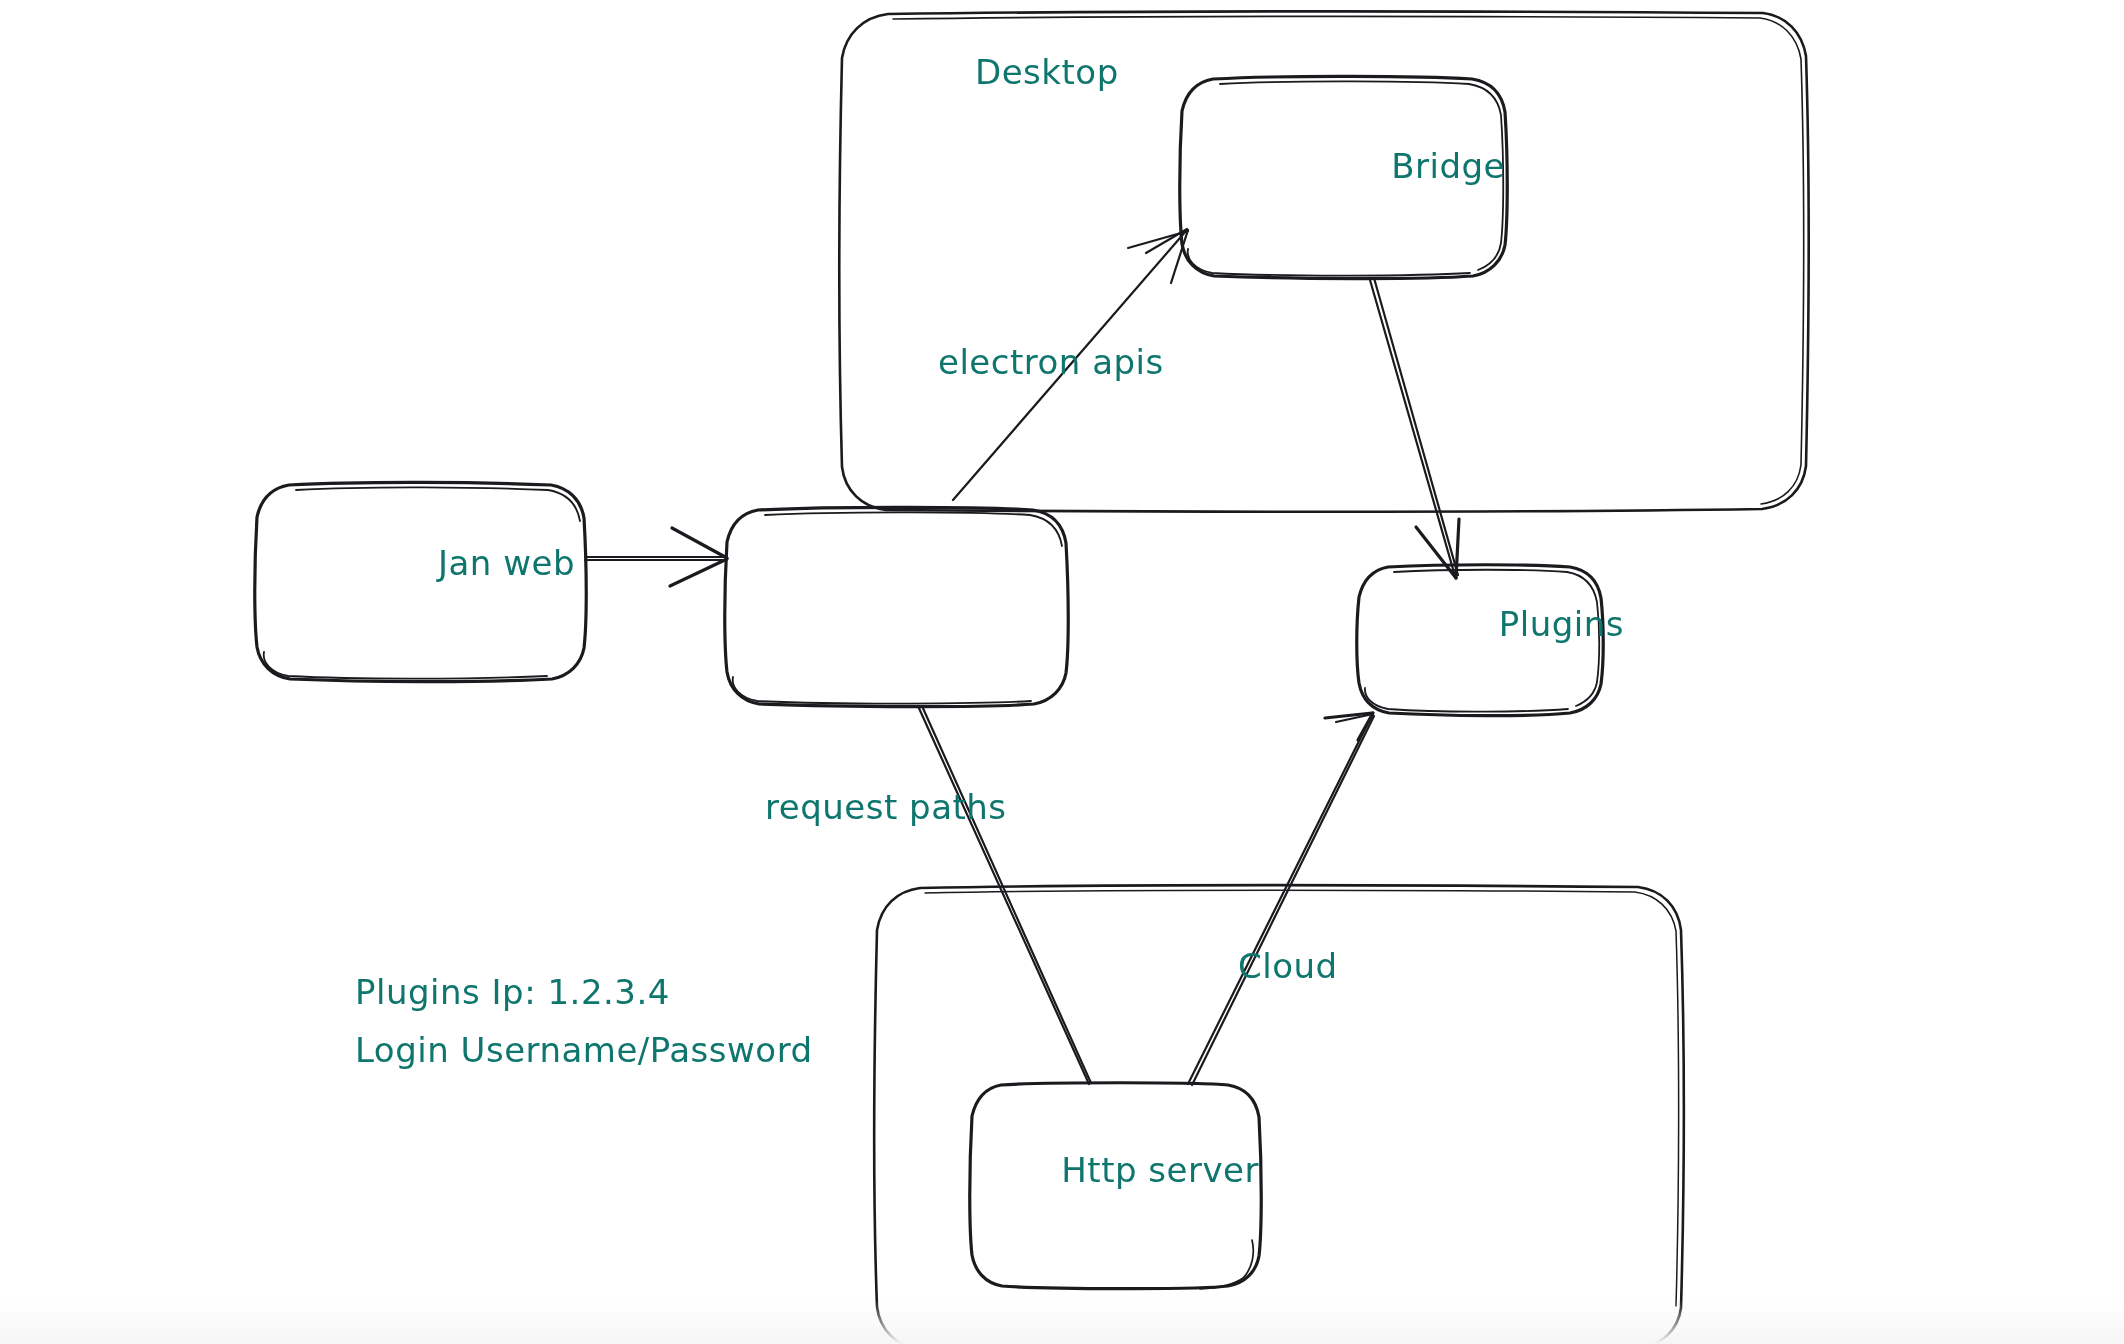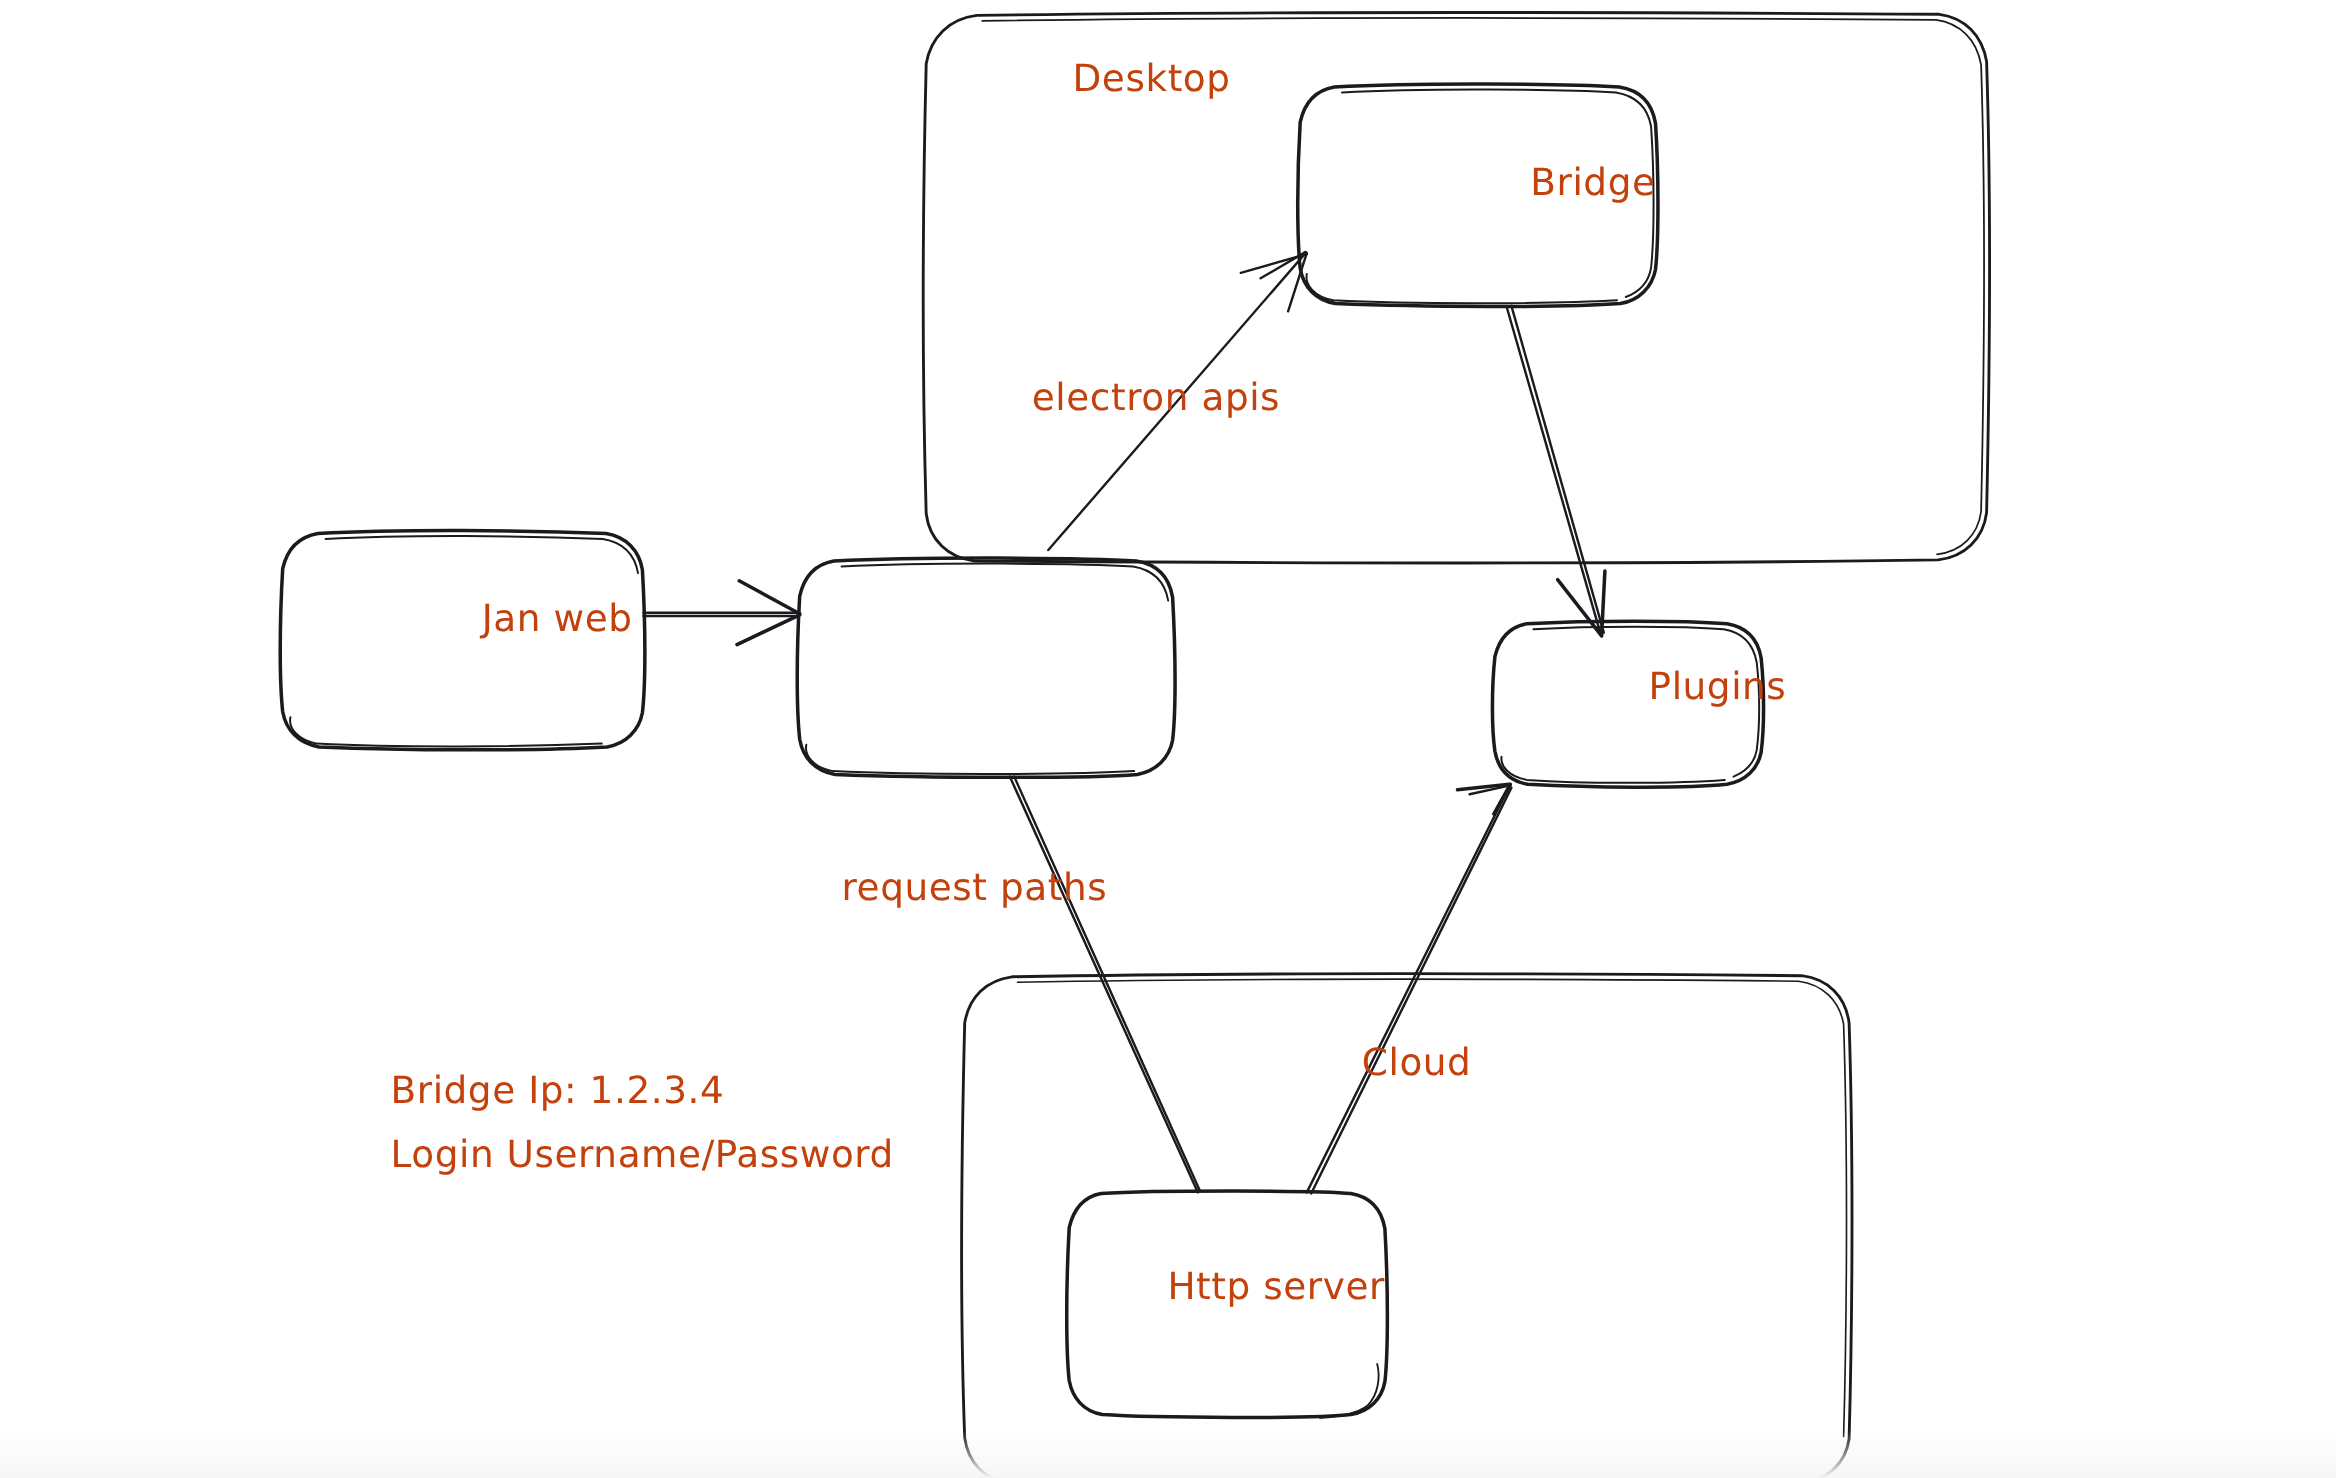--- a/index.html
+++ b/index.html
@@ -45,21 +45,21 @@
   }
   .stroke-med {
     fill: none;
     stroke: #1b1b1f;
     stroke-width: 3.2;
     stroke-linecap: round;
     stroke-linejoin: round;
   }
   .label {
     position: absolute;
-    color: #c2410c;
+    color: #0f766e;
     white-space: pre;
     font-family: "DejaVu Sans", sans-serif;
     font-size: 34px;
     line-height: 1.32;
     letter-spacing: 0.5px;
     transform-origin: left top;
   }
   .node-label {
     font-size: 34px;
     text-align: right;
@@ -192,18 +192,18 @@
   <div class="label node-label" style="left:1382px; top:602px; width:242px;">Plugins</div>
 
   <div class="label node-label" style="left:972px; top:1148px; width:287px;">Http server</div>
 
   <div class="label edge-label" style="left:938px; top:340px;">electron apis</div>
 
   <div class="label edge-label" style="left:765px; top:785px;">request paths</div>
 
   <div class="label edge-label" style="left:1238px; top:944px;">Cloud</div>
 
-  <div class="label note" style="left:355px; top:968px;">Bridge Ip: 1.2.3.4</div>
+  <div class="label note" style="left:355px; top:968px;">Plugins Ip: 1.2.3.4</div>
 
   <div class="label note" style="left:355px; top:1026px;">Login Username/Password</div>
 
   <div id="bottom-fade"></div>
 </div>
 
 </body></html>

